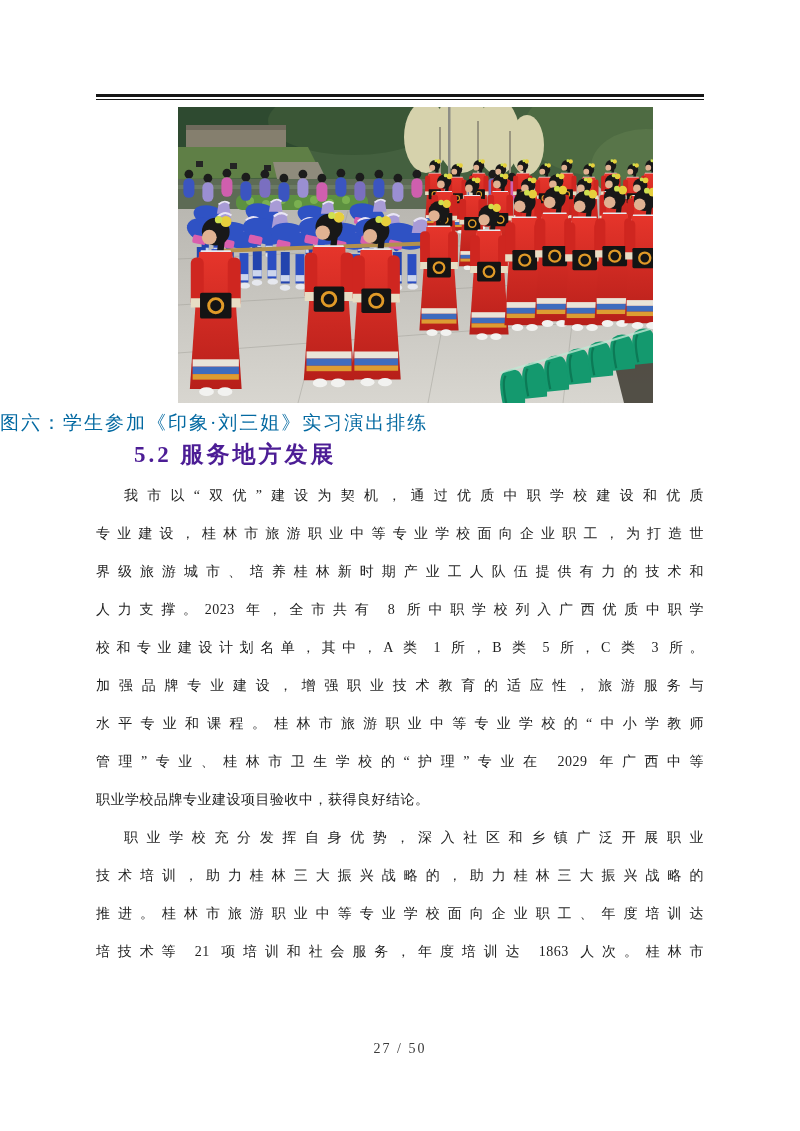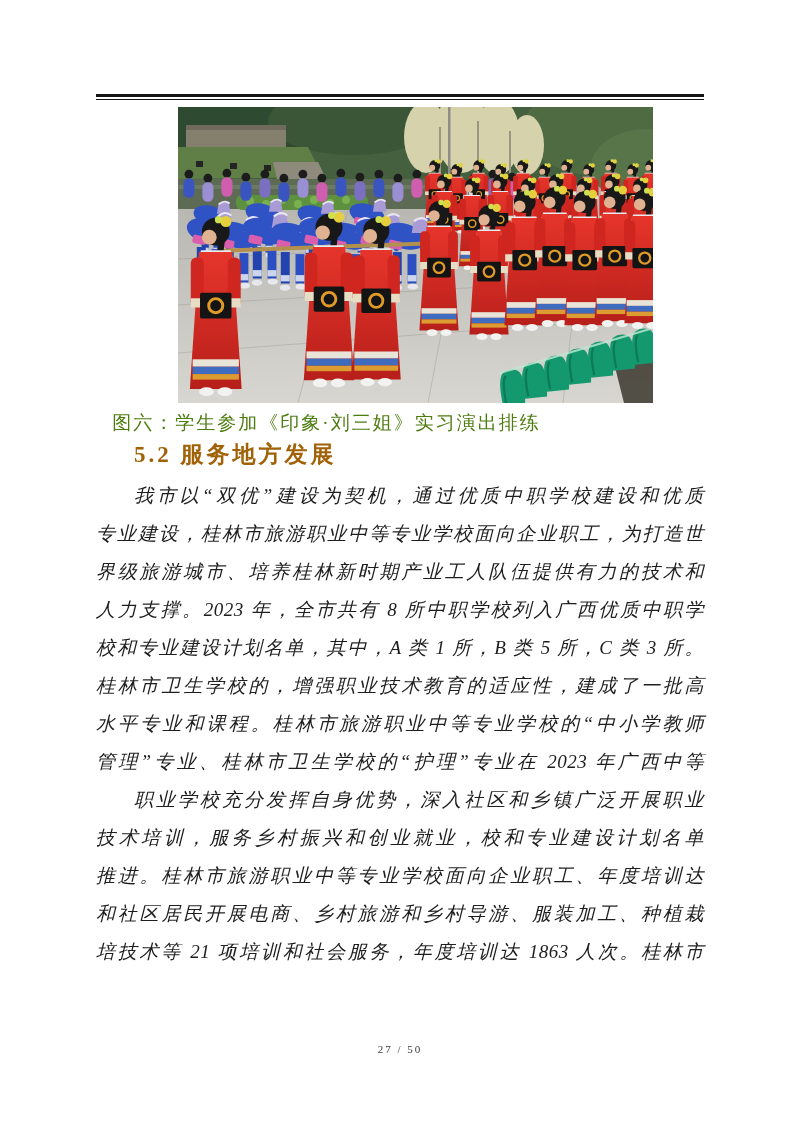--- a/index.html
+++ b/index.html
@@ -19,45 +19,44 @@
     border-bottom:1px solid #161616;
   }
   
   #photo{
     position:absolute;left:178px;top:107px;width:475px;height:296px;
     display:block;
   }
   
   #caption{
     position:absolute;left:0;top:408px;width:653px;height:30px;line-height:30px;
-    text-align:center;font-size:19px;letter-spacing:2px;color:#4d7c0f;
+    font-size:19px;letter-spacing:2px;color:#0369a1;
   }
   
   #heading{
     position:absolute;left:134px;top:438px;height:34px;line-height:34px;
-    font-size:23px;font-weight:bold;letter-spacing:3px;color:#a16207;
+    font-size:23px;font-weight:bold;letter-spacing:3px;color:#4c1d95;
     font-family:"Liberation Serif","DejaVu Serif",serif;
   }
   
   #body-text{
     position:absolute;left:96px;top:477px;width:608px;
   }
   .bl{
-    height:38px;line-height:38px;font-size:19px;letter-spacing:0.5px;
+    height:38px;line-height:38px;font-size:14px;letter-spacing:0.5px;
     white-space:nowrap;
     text-align:justify;text-align-last:justify;
     color:#1e1e1e;
-    font-style:italic;
   }
   .bl.endline{text-align-last:left;}
   .bl.indent{text-indent:2em;}
   
   #footer{
     position:absolute;left:0;top:1039px;width:800px;height:20px;line-height:20px;
-    text-align:center;font-size:11px;letter-spacing:2px;color:#3a3a3a;
+    text-align:center;font-size:14px;letter-spacing:2px;color:#3a3a3a;
   }
 </style>
 </head>
 <body>
 
 <div id="page">
 
   <div id="header-rule"></div>
 
   <svg id="photo" viewBox="0 0 475 296" preserveAspectRatio="none" xmlns="http://www.w3.org/2000/svg">
@@ -263,25 +262,25 @@
   <div id="caption">图六：学生参加《印象·刘三姐》实习演出排练</div>
 
   <div id="heading">5.2 服务地方发展</div>
 
   <div id="body-text">
     <div class="bl indent">我市以“双优”建设为契机，通过优质中职学校建设和优质</div>
     <div class="bl">专业建设，桂林市旅游职业中等专业学校面向企业职工，为打造世</div>
     <div class="bl">界级旅游城市、培养桂林新时期产业工人队伍提供有力的技术和</div>
     <div class="bl">人力支撑。2023 年，全市共有 8 所中职学校列入广西优质中职学</div>
     <div class="bl">校和专业建设计划名单，其中，A 类 1 所，B 类 5 所，C 类 3 所。</div>
-    <div class="bl">桂林市卫生学校的，增强职业技术教育的适应性，建成了一批高</div>
+    <div class="bl">加强品牌专业建设，增强职业技术教育的适应性，旅游服务与</div>
     <div class="bl">水平专业和课程。桂林市旅游职业中等专业学校的“中小学教师</div>
-    <div class="bl">管理”专业、桂林市卫生学校的“护理”专业在 2023 年广西中等</div>
+    <div class="bl">管理”专业、桂林市卫生学校的“护理”专业在 2029 年广西中等</div>
+    <div class="bl endline">职业学校品牌专业建设项目验收中，获得良好结论。</div>
     <div class="bl indent">职业学校充分发挥自身优势，深入社区和乡镇广泛开展职业</div>
-    <div class="bl">技术培训，服务乡村振兴和创业就业，校和专业建设计划名单</div>
+    <div class="bl">技术培训，助力桂林三大振兴战略的，助力桂林三大振兴战略的</div>
     <div class="bl">推进。桂林市旅游职业中等专业学校面向企业职工、年度培训达</div>
-    <div class="bl">和社区居民开展电商、乡村旅游和乡村导游、服装加工、种植栽</div>
     <div class="bl">培技术等 21 项培训和社会服务，年度培训达 1863 人次。桂林市</div>
   </div>
 
   <div id="footer">27 / 50</div>
 
 </div>
 
 </body></html>

